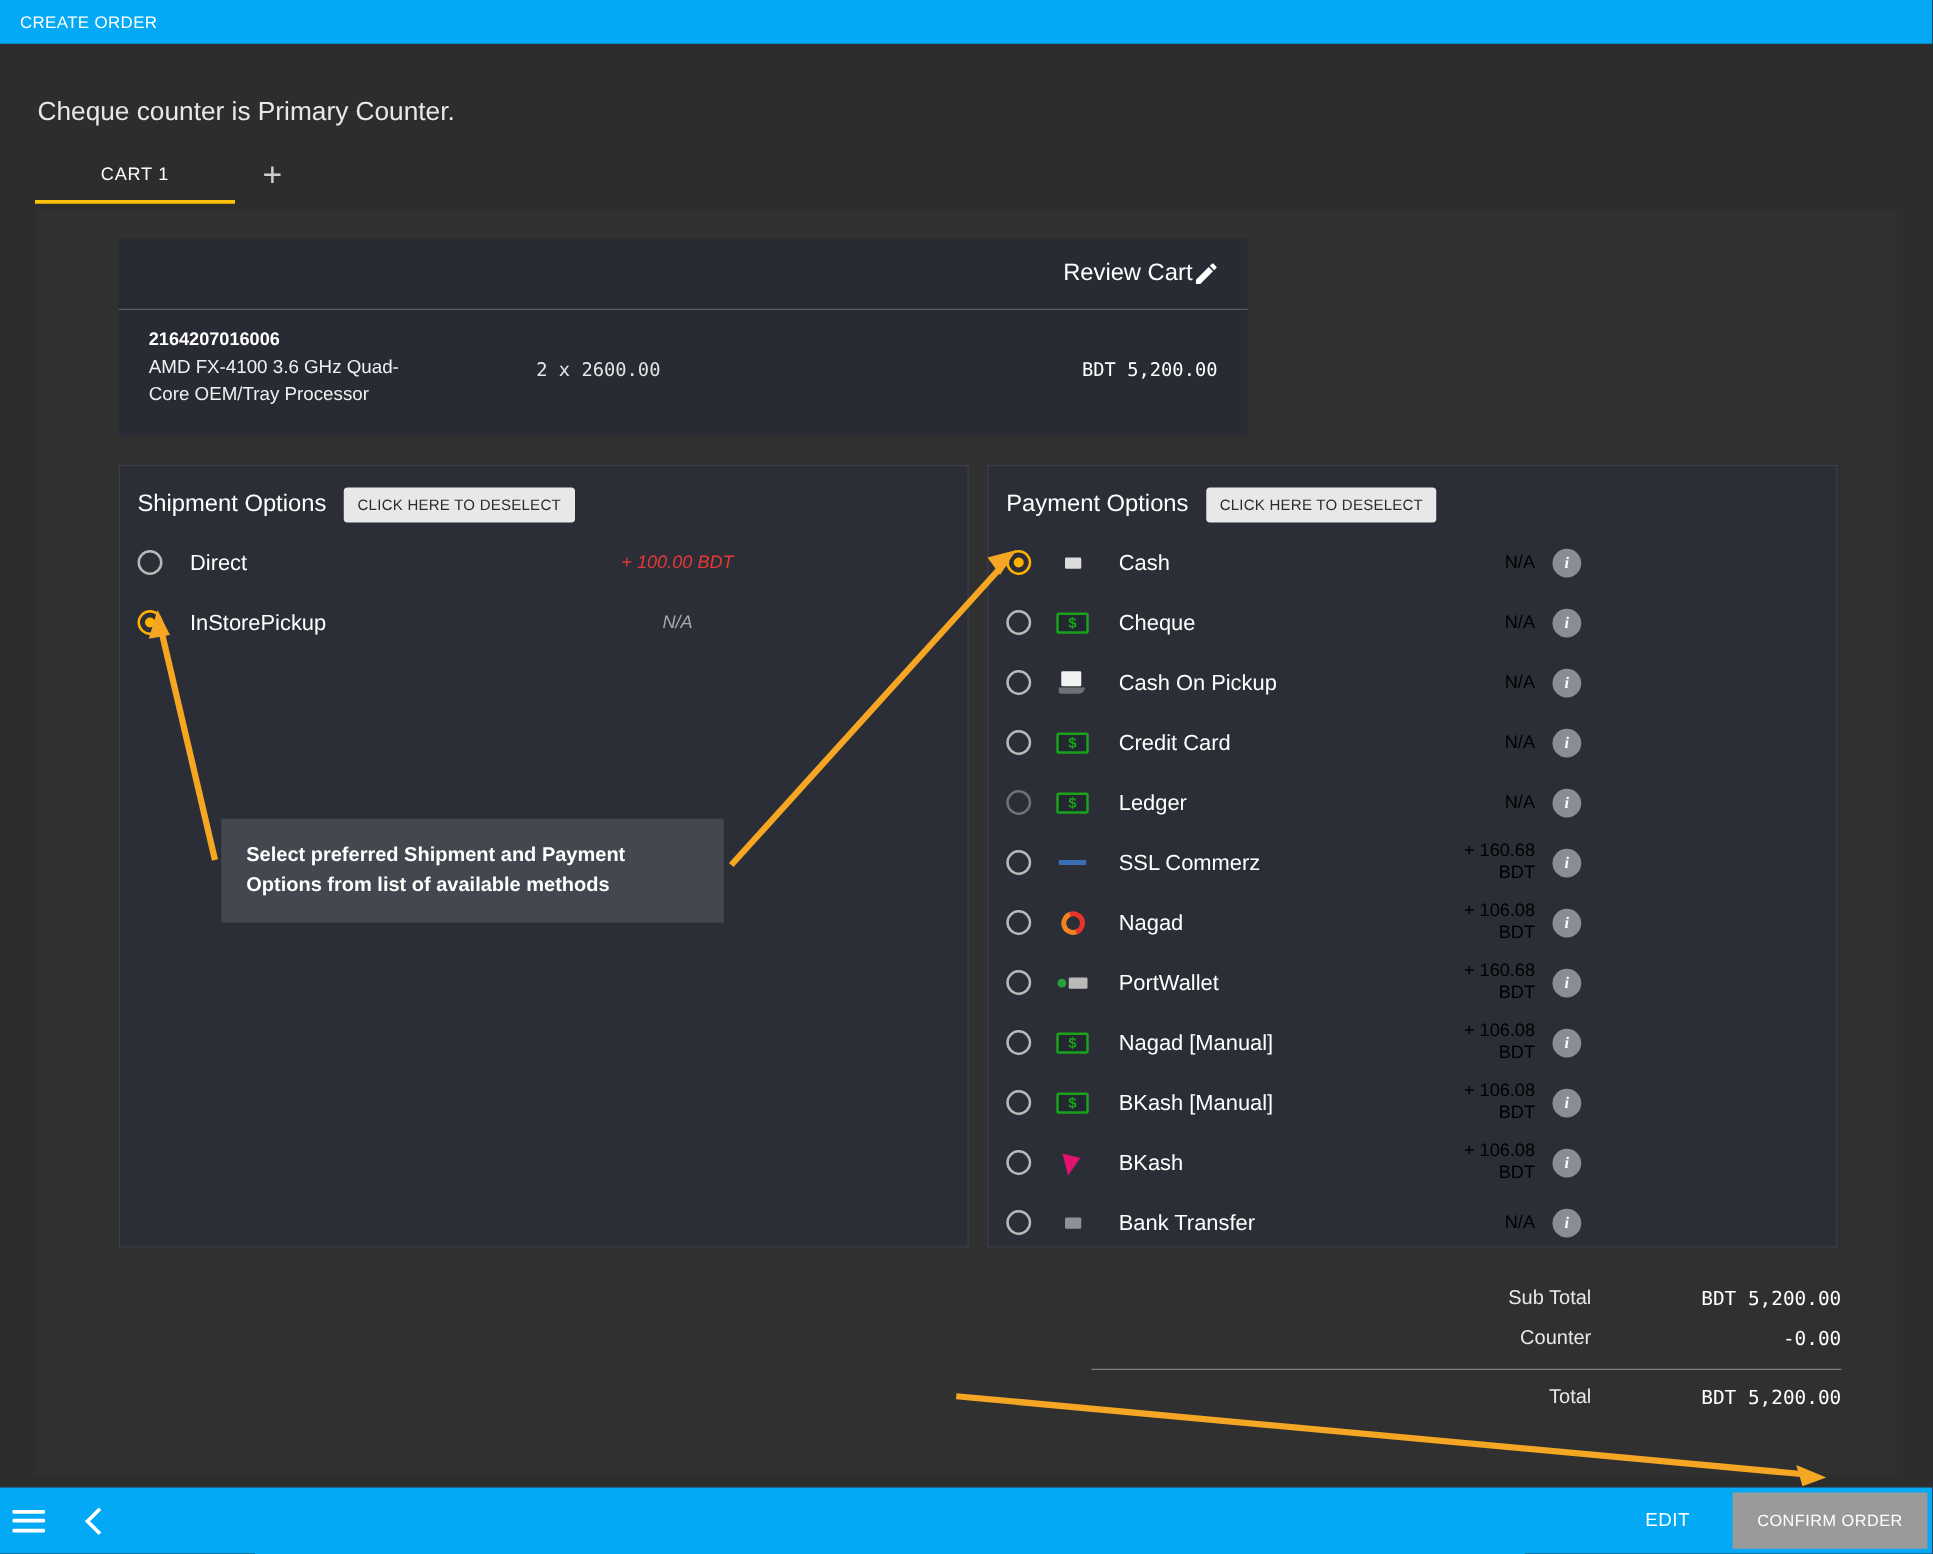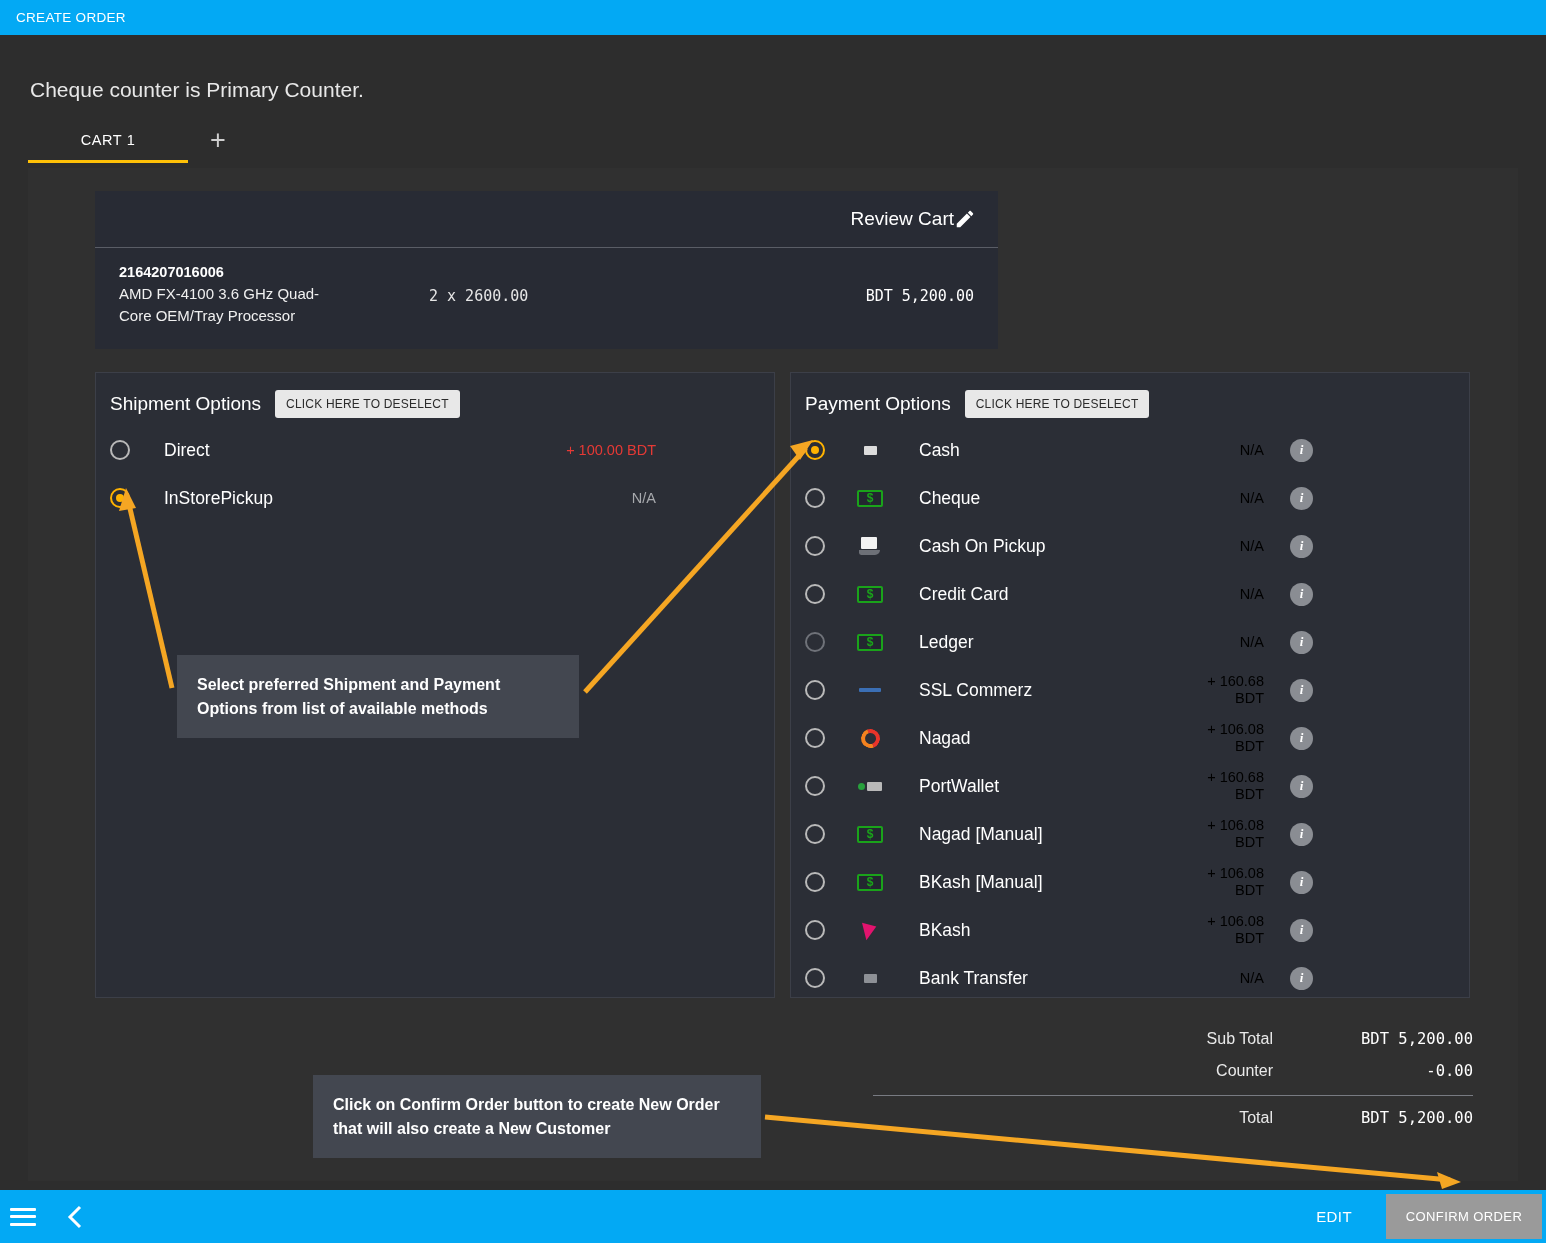--- a/index.html
+++ b/index.html
@@ -83,38 +83,38 @@
 
   .opt-head { display: flex; align-items: center; padding: 17px 0 8px 14px; }
   .opt-head-title { font-size: 19px; color: #ffffff; }
   .deselect-btn {
     margin-left: 14px; background: #e8e8e8; color: #2b2b2b;
     font-size: 12px; letter-spacing: .2px; padding: 7px 11px;
     border-radius: 3px; cursor: pointer; white-space: nowrap;
   }
 
   .opt-row {
-    display: flex; align-items: center; height: 48px; padding-left: 14px; gap: 12px;
+    display: flex; align-items: center; height: 48px; padding-left: 14px;
   }
   .radio {
     width: 20px; height: 20px; border-radius: 50%;
     border: 2px solid #b9b9b9; flex: 0 0 20px; position: relative; cursor: pointer;
   }
   .radio.dim { border-color: #6f7279; }
   .radio.on { border-color: #ffb300; }
   .radio.on::after {
     content: ""; position: absolute; left: 4px; top: 4px;
     width: 8px; height: 8px; border-radius: 50%; background: #ffb300;
   }
   .row-label { font-size: 17.5px; color: #ffffff; }
   .opt-panel.left .row-label { margin-left: 22px; width: 300px; }
   .row-price { font-size: 14.5px; }
   .row-price.fee { color: #e53935; }
   .row-price.na  { color: #a7a9ad; }
-  .opt-panel.left .row-price { width: 180px; text-align: right; }
+  .opt-panel.left .row-price { width: 180px; text-align: center; font-style: italic; }
 
   
   .pay-icon {
     width: 30px; margin-left: 18px; display: flex;
     align-items: center; justify-content: center; flex: 0 0 30px;
   }
   .pay-label { font-size: 17.5px; color: #ffffff; margin-left: 22px; width: 245px; }
   .pay-price {
     font-size: 14.5px; width: 88px; text-align: right; line-height: 1.15;
   }
@@ -415,21 +415,20 @@
       <line x1="172" y1="688" x2="128" y2="500"></line>
       <line x1="585" y1="692" x2="806" y2="448"></line>
       <line x1="765" y1="1117" x2="1450" y2="1180"></line>
     </g>
     <polygon points="126,488 119,511 136,508" fill="#f5a623"></polygon>
     <polygon points="813,440 790,446 800,460" fill="#f5a623"></polygon>
     <polygon points="1461,1182 1437,1172 1442,1189" fill="#f5a623"></polygon>
   </svg>
 
   <div class="callout" id="callout-options">Select preferred Shipment and Payment Options from list of available methods</div>
-  <div class="callout" id="callout-confirm">Click on Confirm Order button to create New Order that will also create a New Customer</div>
 
   <div class="bottombar">
     <div class="ham">
         <s></s>
         <s></s>
         <s></s>
       </div>
     <svg class="back-chevron" width="18" height="28" viewBox="0 0 18 28">
       <polyline points="14,4 4,14 14,24" fill="none" stroke="#ffffff" stroke-width="3"></polyline>
     </svg>

